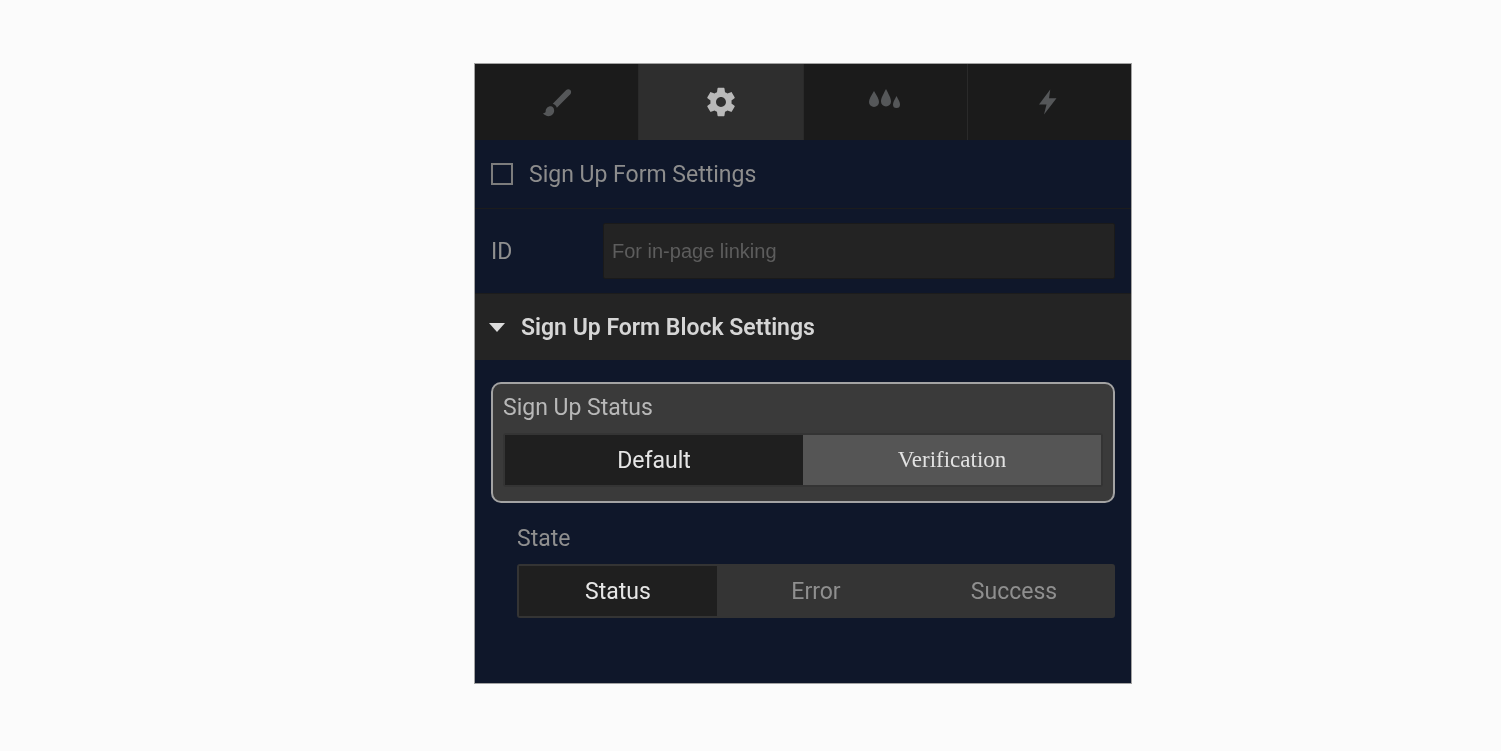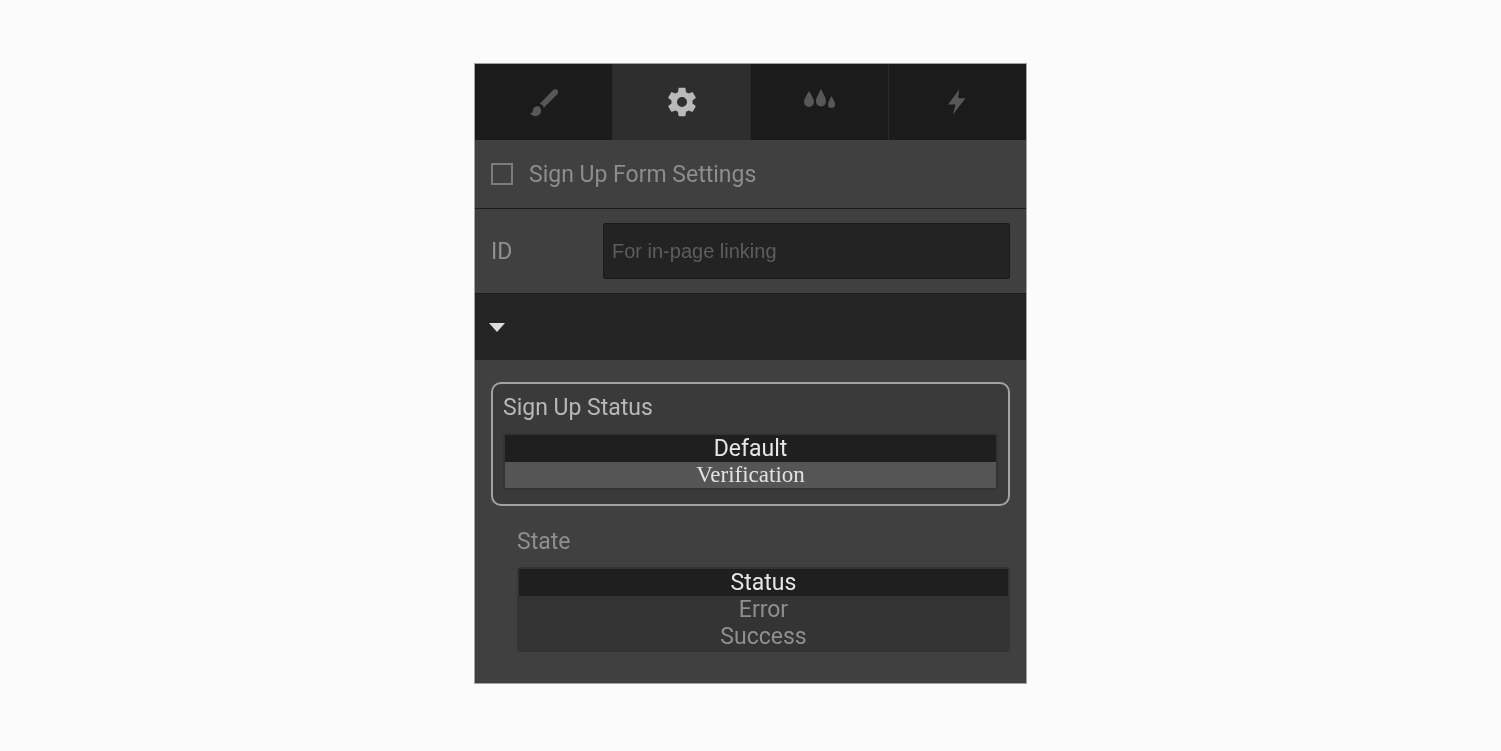--- a/index.html
+++ b/index.html
@@ -9,23 +9,23 @@
     height: 751px;
     background: #fbfbfb;
     font-family: -apple-system, BlinkMacSystemFont, "Segoe UI", Roboto, Helvetica, Arial, sans-serif;
     -webkit-font-smoothing: antialiased;
   }
 
   .frame {
     position: absolute;
     left: 475px;
     top: 64px;
-    width: 551px;
+    width: 656px;
     height: 619px;
-    background: #404040;
+    background: #0f172a;
     box-shadow: 0 0 0 1px rgba(0,0,0,0.35);
     overflow: hidden;
   }
 
   
   .tabs {
     display: flex;
     height: 76px;
     background: #1b1b1b;
   }
@@ -135,21 +135,20 @@
     margin-bottom: 12px;
   }
 
   .seggroup {
     display: flex;
     width: 100%;
     padding: 2px;
     box-sizing: border-box;
     background: #343434;
     border-radius: 3px;
-    flex-direction: column;
   }
   .seggroup.two .segbtn { flex: 1 1 50%; }
   .seggroup.three .segbtn { flex: 1 1 33.333%; }
 
   .segbtn {
     height: 50px;
     display: flex;
     align-items: center;
     justify-content: center;
     font-size: 23px;
@@ -221,20 +220,21 @@
     <div class="row-checkbox-label">Sign Up Form Settings</div>
   </div>
 
   <div class="row-id">
     <div class="id-label">ID</div>
     <input type="text" class="id-input" placeholder="For in-page linking" style="">
   </div>
 
   <div class="row-collapse">
     <div class="caret"></div>
+    <div class="collapse-title">Sign Up Form Block Settings</div>
   </div>
 
   <div class="settings-body">
 
     <div class="highlight-box">
       <div class="field-label">Sign Up Status</div>
       <div class="seggroup two">
         <div class="segbtn selected">Default</div>
         <div class="segbtn">Verification</div>
       </div>

